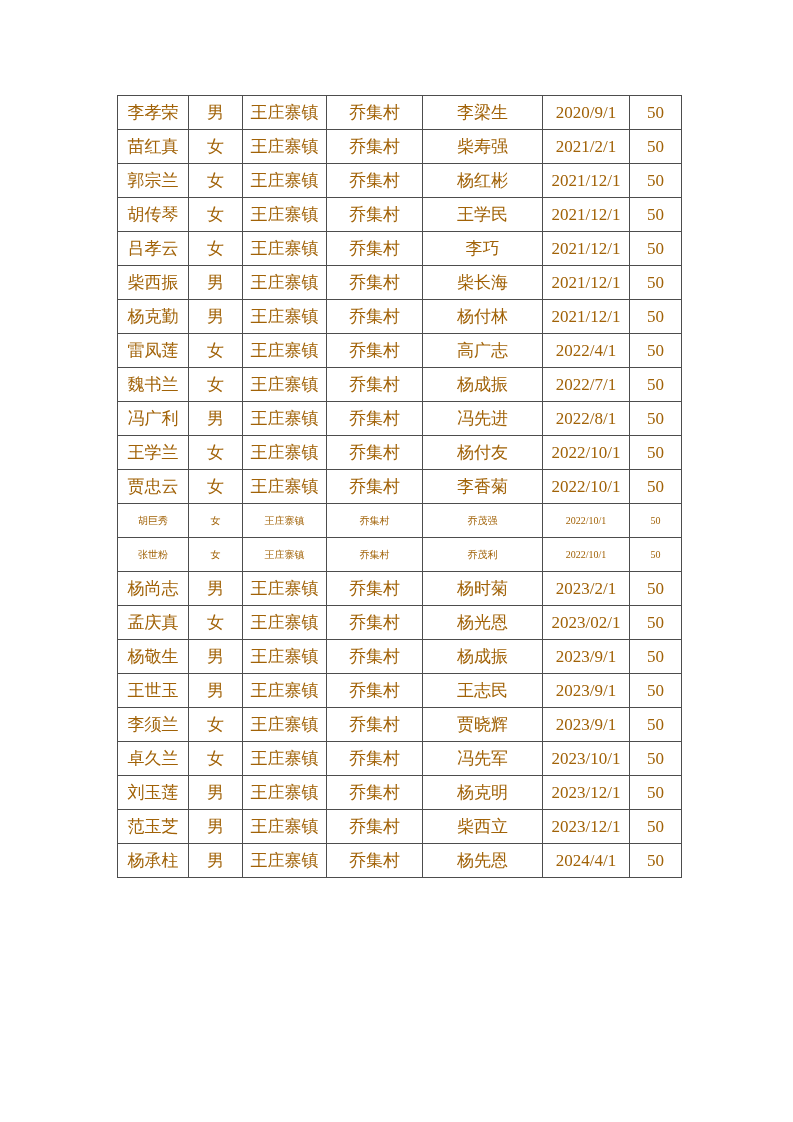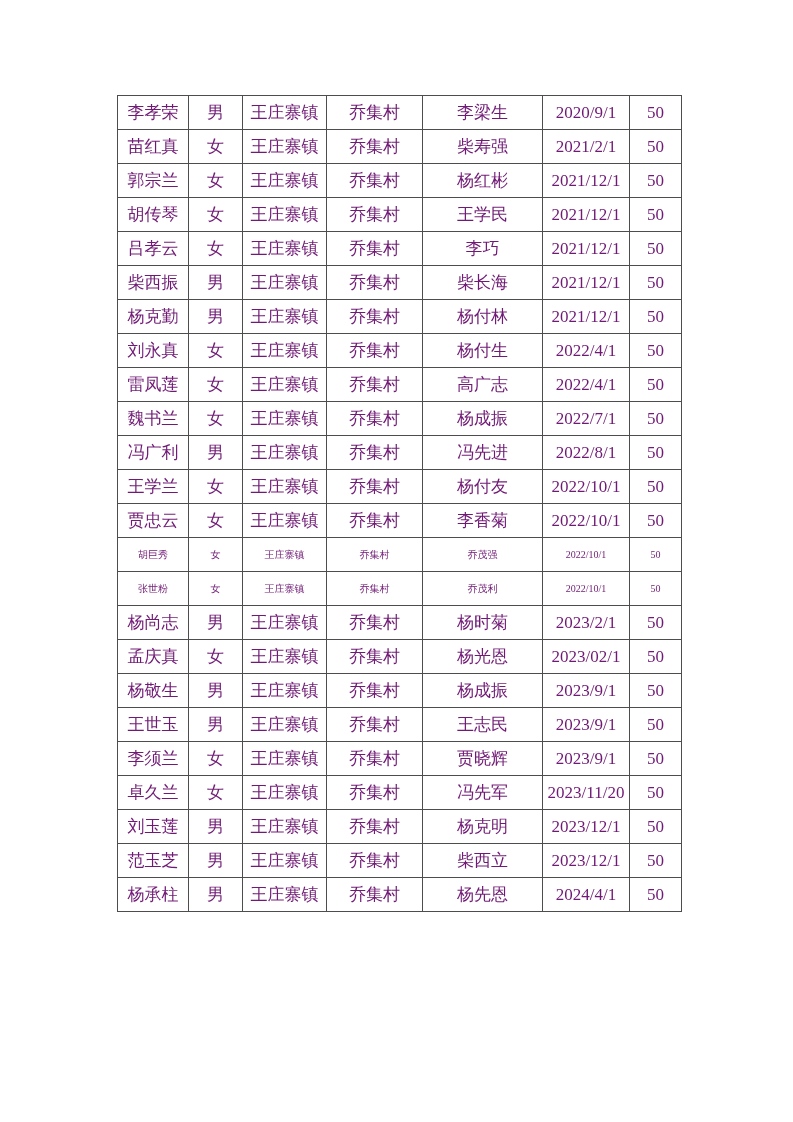--- a/index.html
+++ b/index.html
@@ -7,21 +7,21 @@
     padding: 0;
     background: #ffffff;
   }
   .page {
     position: relative;
     width: 793px;
     height: 1122px;
     background: #ffffff;
     overflow: hidden;
     font-family: "Liberation Serif", "DejaVu Serif", serif;
-    color: #701a75;
+    color: #a16207;
   }
   table.roster {
     position: absolute;
     left: 117px;
     top: 95px;
     width: 565px;
     border-collapse: collapse;
     table-layout: fixed;
   }
   table.roster td {
@@ -118,29 +118,20 @@
         <tr>
           <td>杨克勤</td>
           <td>男</td>
           <td>王庄寨镇</td>
           <td>乔集村</td>
           <td>杨付林</td>
           <td>2021/12/1</td>
           <td>50</td>
         </tr>
         <tr>
-          <td>刘永真</td>
-          <td>女</td>
-          <td>王庄寨镇</td>
-          <td>乔集村</td>
-          <td>杨付生</td>
-          <td>2022/4/1</td>
-          <td>50</td>
-        </tr>
-        <tr>
           <td>雷凤莲</td>
           <td>女</td>
           <td>王庄寨镇</td>
           <td>乔集村</td>
           <td>高广志</td>
           <td>2022/4/1</td>
           <td>50</td>
         </tr>
         <tr>
           <td>魏书兰</td>
@@ -240,21 +231,21 @@
           <td>贾晓辉</td>
           <td>2023/9/1</td>
           <td>50</td>
         </tr>
         <tr>
           <td>卓久兰</td>
           <td>女</td>
           <td>王庄寨镇</td>
           <td>乔集村</td>
           <td>冯先军</td>
-          <td>2023/11/20</td>
+          <td>2023/10/1</td>
           <td>50</td>
         </tr>
         <tr>
           <td>刘玉莲</td>
           <td>男</td>
           <td>王庄寨镇</td>
           <td>乔集村</td>
           <td>杨克明</td>
           <td>2023/12/1</td>
           <td>50</td>

